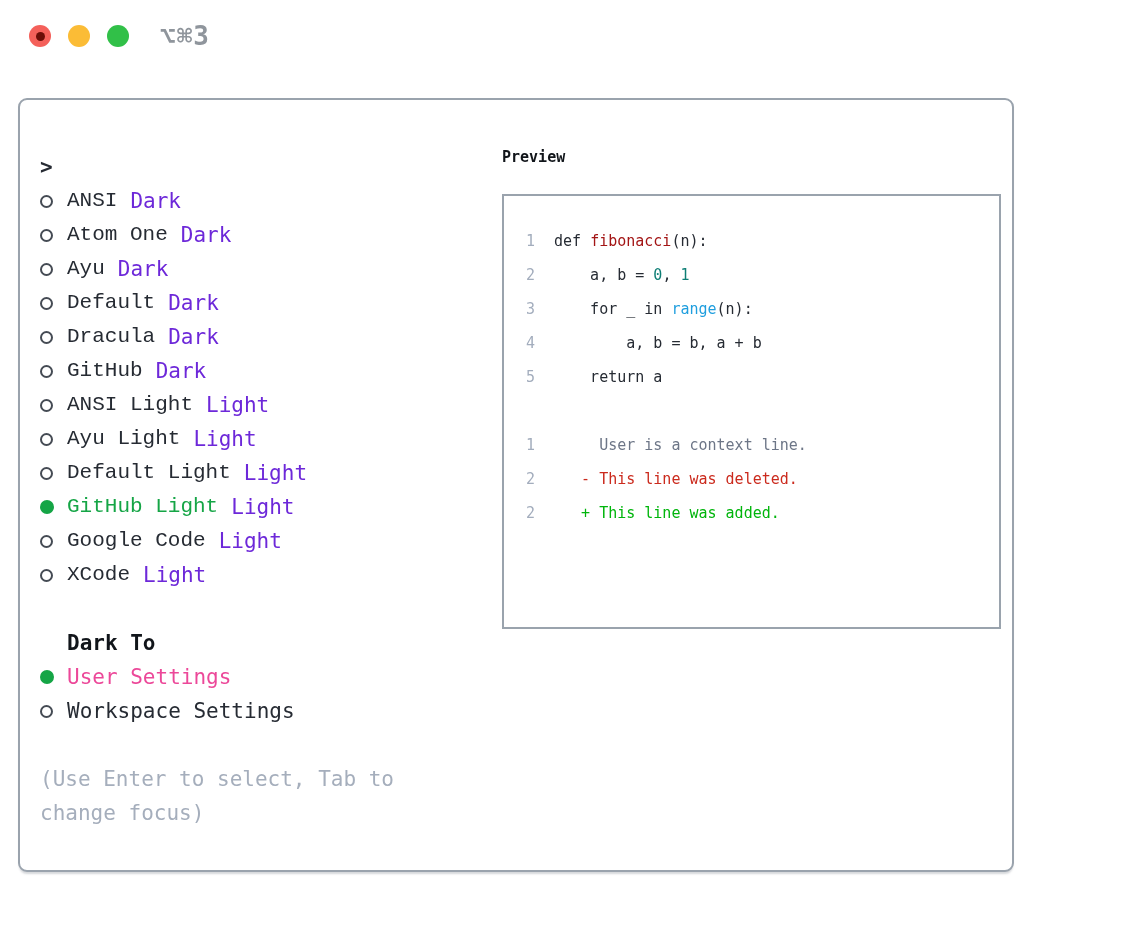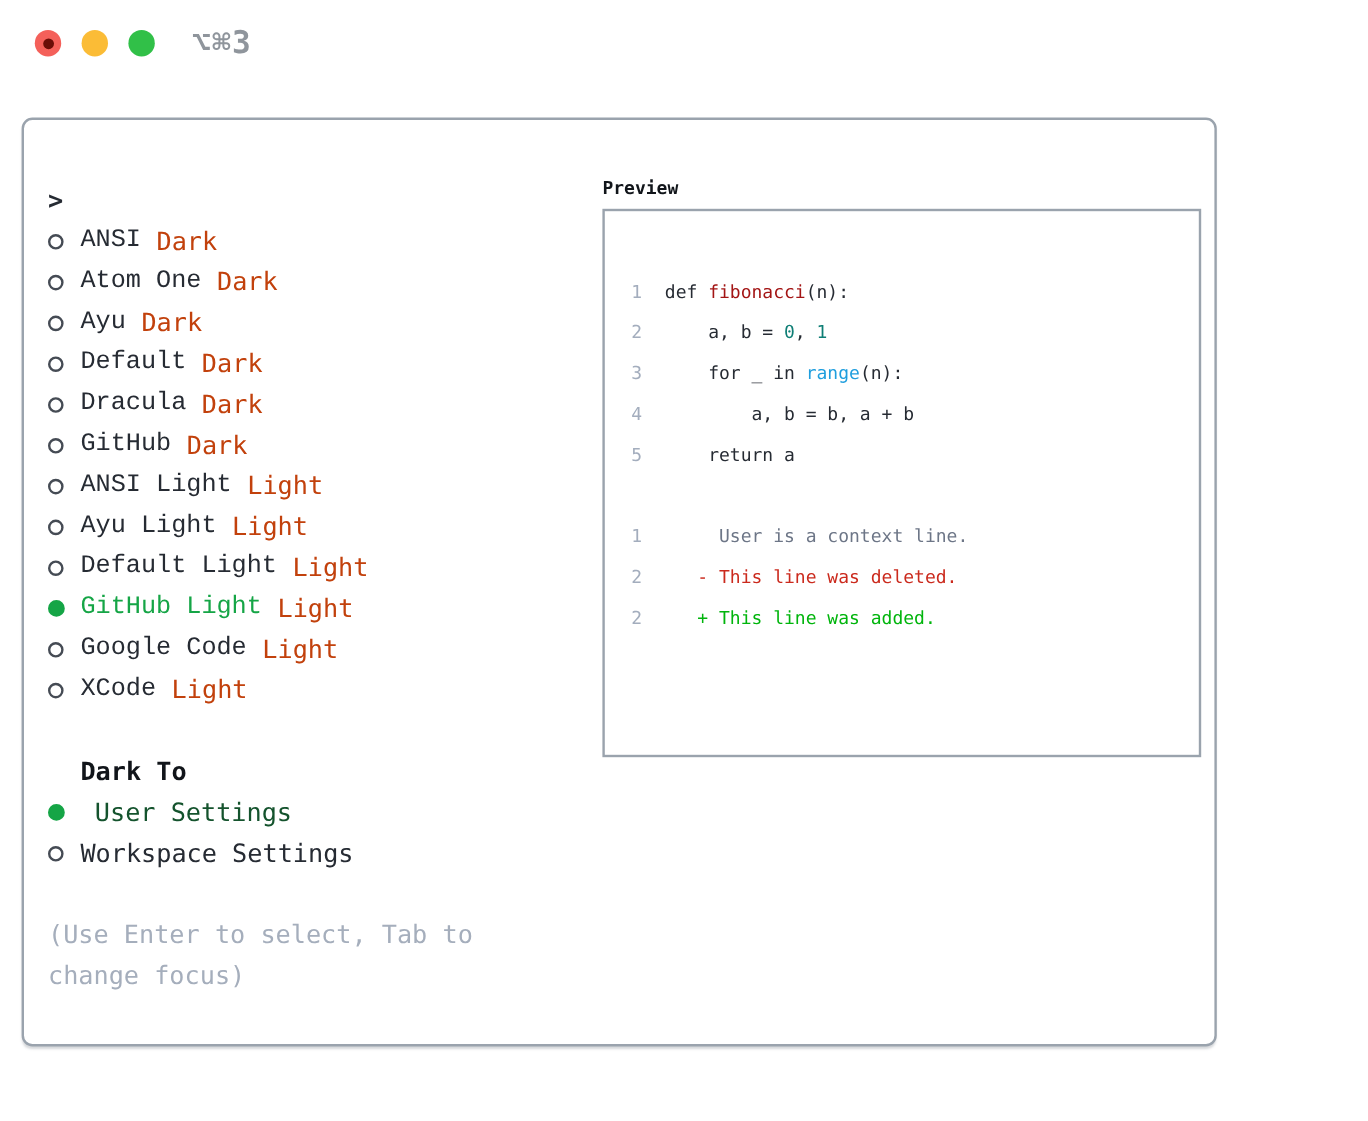--- a/index.html
+++ b/index.html
@@ -28,31 +28,31 @@
   }
   .left-col{position:absolute;left:20px;top:50px;width:450px;font-size:21px;line-height:34px;color:#262b33;}
   .row{display:flex;align-items:center;height:34px;white-space:pre;}
   .caret{font-weight:bold;width:27px;flex:0 0 27px;}
   .bullet-slot{width:27px;flex:0 0 27px;display:flex;align-items:center;}
   .radio{width:13px;height:13px;border-radius:50%;border:2px solid #454b54;box-sizing:border-box;}
   .radio.on{background:#15a546;border-color:#15a546;width:14px;height:14px;}
   .hdr{font-weight:bold;color:#11151a;}
   .theme-label{color:#262b33;font-family:Liberation Mono, monospace;}
   .theme-label.sel{color:#15a546;}
-  .tag{color:#c2410c;margin-left:13px;}
+  .tag{color:#6d28d9;margin-left:13px;}
   .apply-block{margin-top:34px;}
-  .apply-label.sel{color:#14532d;margin-left:12px;}
+  .apply-label.sel{color:#ec4899;}
   .help{margin-top:34px;color:#a5aebc;width:440px;white-space:normal;line-height:34px;}
 
   
   .right-col{position:absolute;left:482px;top:40px;width:500px;font-size:15px;line-height:34px;}
   .preview-hdr{font-weight:bold;color:#11151a;height:34px;}
   .preview-box{
-    width:473px;height:403px;border:2px solid #9aa3ad;background:#ffffff;
-    padding:50px 0 0 22px;box-sizing:content-box;overflow:hidden;
+    margin-top:20px;width:473px;height:403px;border:2px solid #9aa3ad;background:#ffffff;
+    padding:28px 0 0 22px;box-sizing:content-box;overflow:hidden;
   }
   .code-line{height:34px;white-space:pre;color:#262b33;}
   .gutter{display:inline-block;width:28px;color:#a3adbd;}
   .tok-fn{color:#a31515;}
   .tok-n{color:#0e7e75;}
   .tok-b{color:#1f9ede;}
   .blank{height:34px;}
   .diff-context{color:#6d7687;}
   .diff-deleted{color:#cb2a1d;text-align:right;}
   .diff-added{color:#00b50c;}

